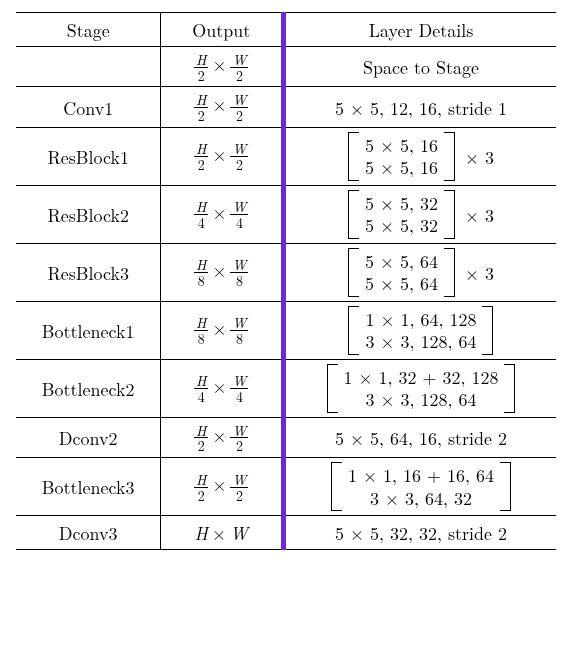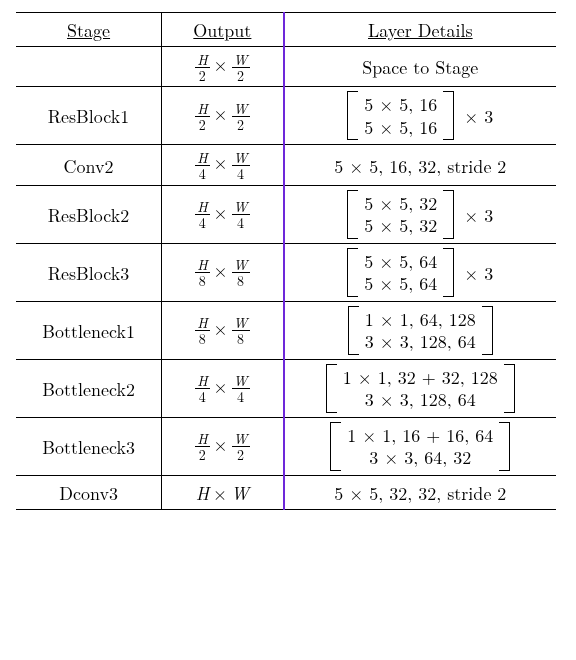--- a/index.html
+++ b/index.html
@@ -15,24 +15,24 @@
     width: 540px;
   }
   th, td {
     border-top: 1px solid #000;
     border-bottom: 1px solid #000;
     padding: 4px 10px;
     text-align: center;
     vertical-align: middle;
     font-weight: normal;
   }
-  th { font-weight: normal; text-decoration: underline; }
+  th { font-weight: normal; }
   
   .c1 { border-right: 1px solid #000; width: 140px; }
-  .c2 { border-right: 2px solid #6d28d9; width: 120px; }
+  .c2 { border-right: 5px solid #6d28d9; width: 120px; }
   .c3 { width: 280px; margin-top: 9px; }
 
   .frac {
     display: inline-block;
     vertical-align: middle;
     text-align: center;
     font-size: 0.78em;
     line-height: 1.05;
   }
   .frac .num { display:block; padding: 0 2px; border-bottom: 1px solid #000; }
@@ -85,38 +85,38 @@
     <th class="c3">Layer Details</th>
   </tr>
   </tbody>
     <tbody id="tbody">
       <tr>
         <td class="c1"></td>
         <td class="c2"><span class="frac"><span class="num"><i>H</i></span><span class="den">2</span></span><span class="times">×</span><span class="frac"><span class="num"><i>W</i></span><span class="den">2</span></span></td>
         <td class="c3">Space to Stage</td>
       </tr>
       <tr>
+        <td class="c1">Conv1</td>
+        <td class="c2"><span class="frac"><span class="num"><i>H</i></span><span class="den">2</span></span><span class="times">×</span><span class="frac"><span class="num"><i>W</i></span><span class="den">2</span></span></td>
+        <td class="c3">5 × 5, 12, 16, stride 1</td>
+      </tr>
+      <tr>
         <td class="c1">ResBlock1</td>
         <td class="c2"><span class="frac"><span class="num"><i>H</i></span><span class="den">2</span></span><span class="times">×</span><span class="frac"><span class="num"><i>W</i></span><span class="den">2</span></span></td>
         <td class="c3"><span class="matwrap">
             <span class="brackpair">
               <span class="brack left"></span>
               <span class="matcontent">
                 <span class="row1">5 × 5, 16</span>
                 <span class="row2">5 × 5, 16</span>
               </span>
               <span class="brack right"></span>
             </span>
             <span class="mul3">× 3</span>
           </span></td>
-      </tr>
-      <tr>
-        <td class="c1">Conv2</td>
-        <td class="c2"><span class="frac"><span class="num"><i>H</i></span><span class="den">4</span></span><span class="times">×</span><span class="frac"><span class="num"><i>W</i></span><span class="den">4</span></span></td>
-        <td class="c3">5 × 5, 16, 32, stride 2</td>
       </tr>
       <tr>
         <td class="c1">ResBlock2</td>
         <td class="c2"><span class="frac"><span class="num"><i>H</i></span><span class="den">4</span></span><span class="times">×</span><span class="frac"><span class="num"><i>W</i></span><span class="den">4</span></span></td>
         <td class="c3"><span class="matwrap">
             <span class="brackpair">
               <span class="brack left"></span>
               <span class="matcontent">
                 <span class="row1">5 × 5, 32</span>
                 <span class="row2">5 × 5, 32</span>
@@ -163,20 +163,25 @@
               <span class="brack left"></span>
               <span class="matcontent">
                 <span class="row1">1 × 1, 32 + 32, 128</span>
                 <span class="row2">3 × 3, 128, 64</span>
               </span>
               <span class="brack right"></span>
             </span>
           </span></td>
       </tr>
       <tr>
+        <td class="c1">Dconv2</td>
+        <td class="c2"><span class="frac"><span class="num"><i>H</i></span><span class="den">2</span></span><span class="times">×</span><span class="frac"><span class="num"><i>W</i></span><span class="den">2</span></span></td>
+        <td class="c3">5 × 5, 64, 16, stride 2</td>
+      </tr>
+      <tr>
         <td class="c1">Bottleneck3</td>
         <td class="c2"><span class="frac"><span class="num"><i>H</i></span><span class="den">2</span></span><span class="times">×</span><span class="frac"><span class="num"><i>W</i></span><span class="den">2</span></span></td>
         <td class="c3"><span class="matwrap">
             <span class="brackpair">
               <span class="brack left"></span>
               <span class="matcontent">
                 <span class="row1">1 × 1, 16 + 16, 64</span>
                 <span class="row2">3 × 3, 64, 32</span>
               </span>
               <span class="brack right"></span>

